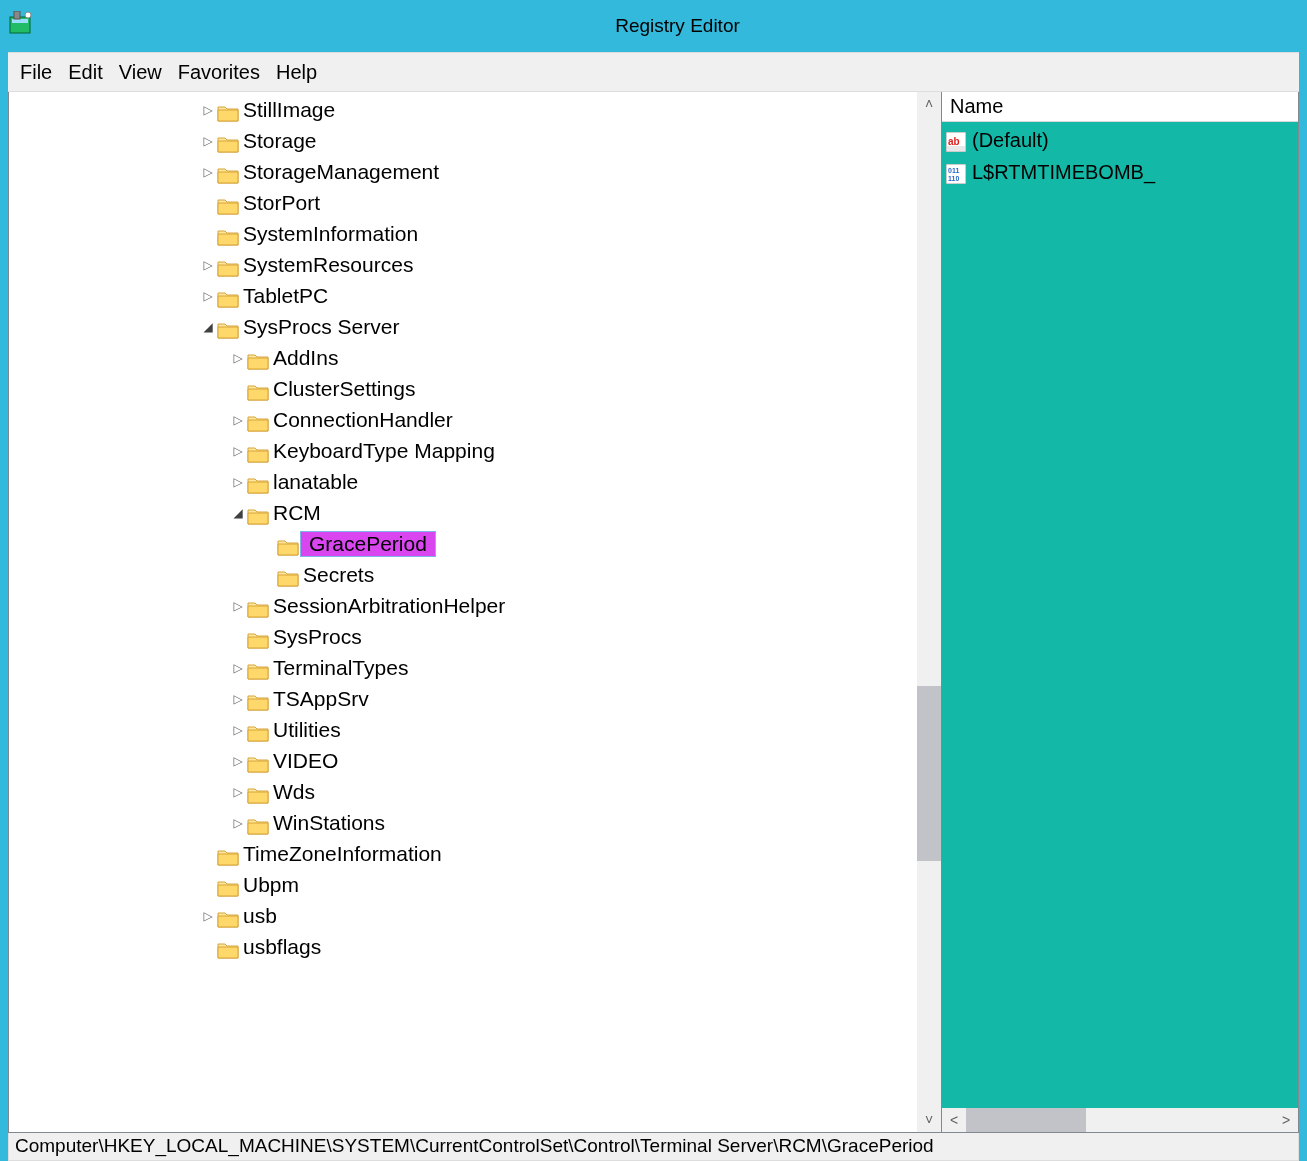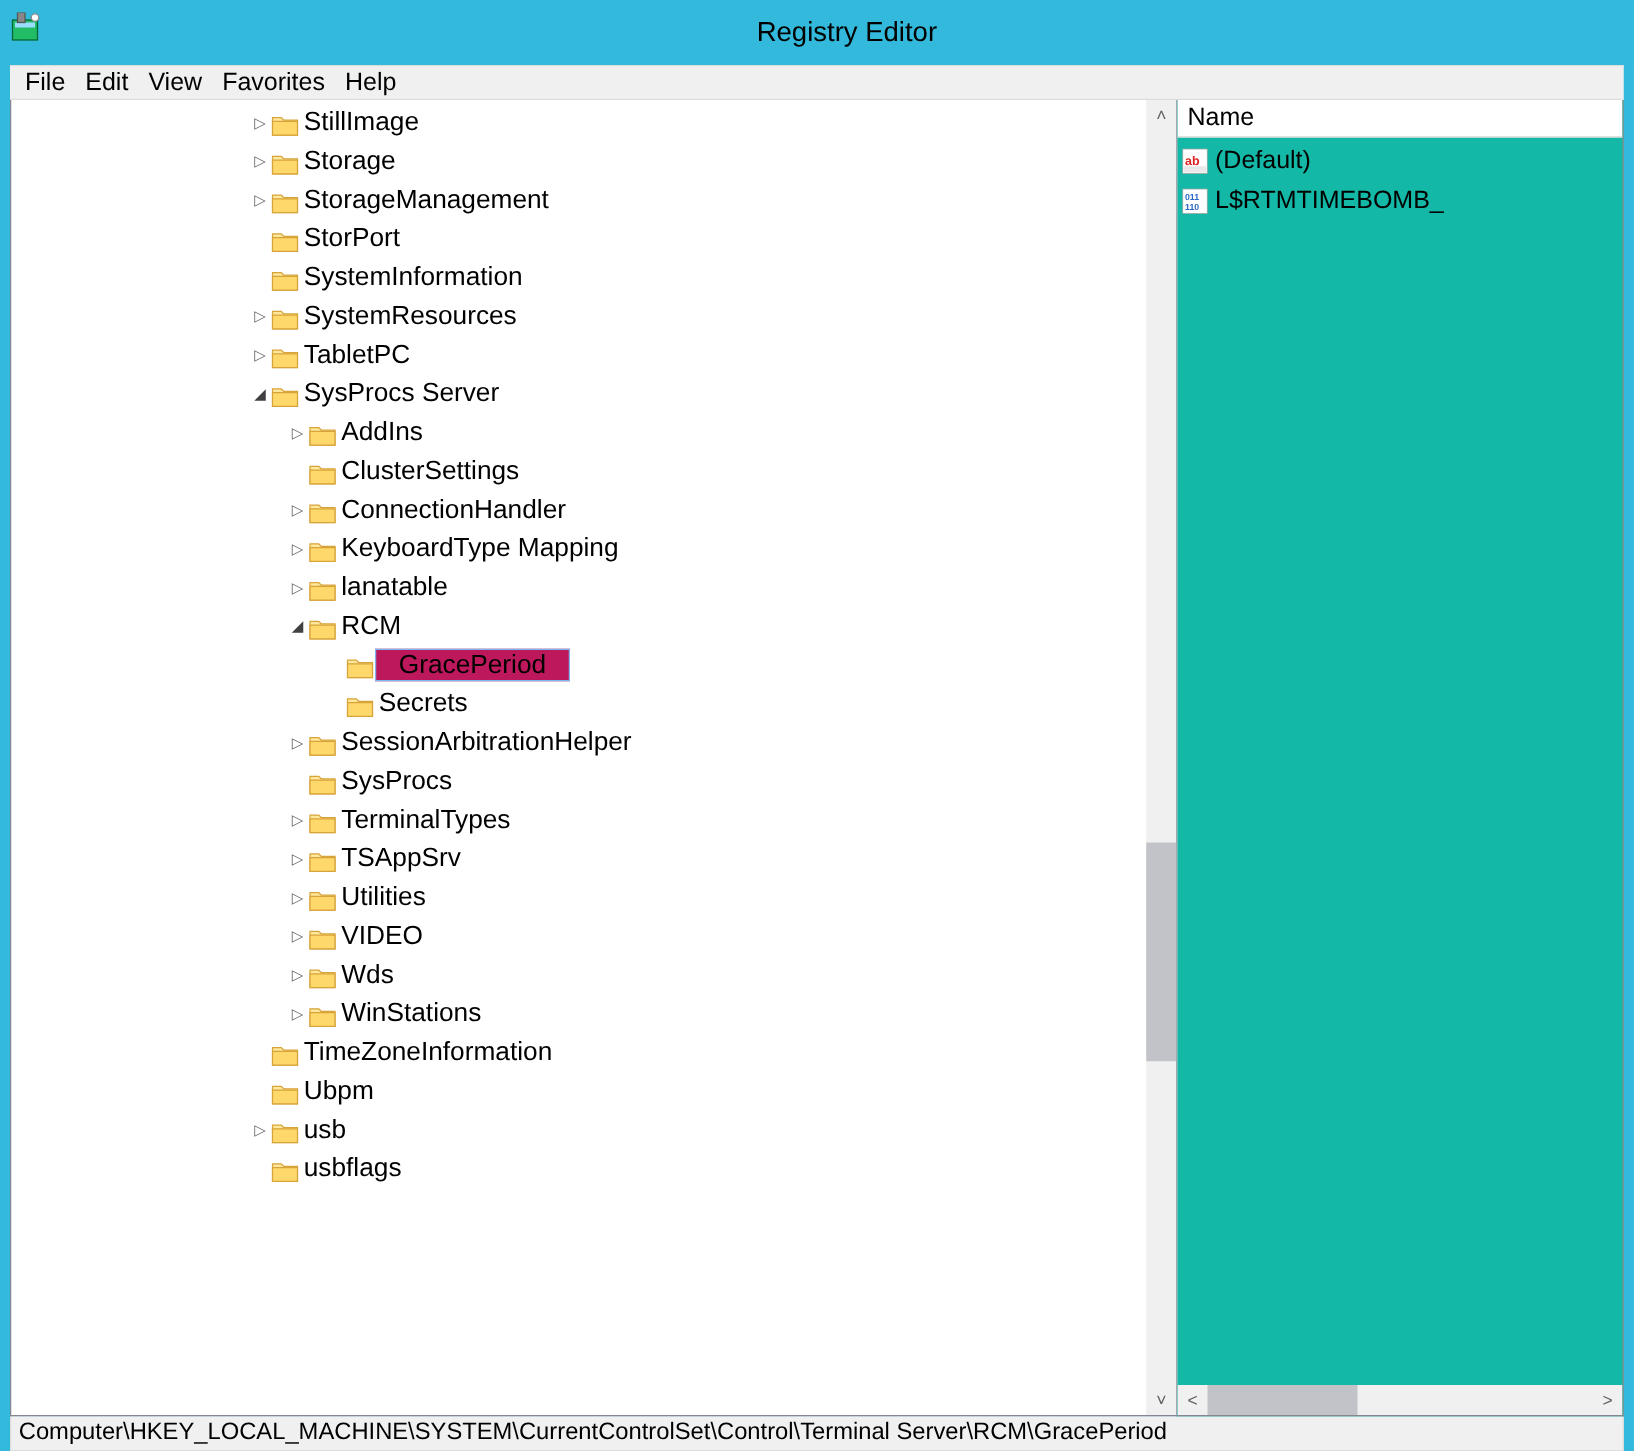--- a/index.html
+++ b/index.html
@@ -8,23 +8,23 @@
     font-family: "Segoe UI", Tahoma, sans-serif;
     font-size: 20px;
     background: #33b9db;
     overflow: hidden;
   }
   .window { width: 1307px; height: 1161px; display: flex; flex-direction: column; }
   .titlebar {
     height: 52px; background: #33b9db; display: flex; align-items: center;
   }
   .titlebar .app-icon { width: 40px; margin-left: 8px; }
-  .titlebar .title { flex: 1; text-align: center; color: #000; font-size: 22px; }
+  .titlebar .title { flex: 1; text-align: center; color: #000; font-size: 19px; }
   .menubar {
-    height: 28px; background: #f0f0f0; border-top: 1px solid #ddd; border-bottom: 1px solid #ddd;
+    height: 40px; background: #f0f0f0; border-top: 1px solid #ddd; border-bottom: 1px solid #ddd;
     display: flex; align-items: center; font-size: 20px; padding: 0 4px;
     margin: 0 8px;
   }
   .menu-item { padding: 0 8px; cursor: default; }
   .client {
     flex: 1; display: flex; background: #fff; margin: 0 8px; min-height: 0;
   }
   .tree-pane {
     width: 934px; border: 1px solid #828790; border-top: none; position: relative; overflow: hidden;
     background: #fff;
@@ -72,21 +72,21 @@
   }
   .node .exp {
     width: 14px; text-align: center; color: #6b6b6b; font-size: 12px;
     display: inline-block;
   }
   .node .folder-icon {
     width: 22px; height: 18px; display: inline-block; margin: 0 4px 0 2px;
   }
   .node .label { font-size: 21px; }
   .node.selected .label {
-    background: #be185d; border: 1px solid #7eb4ea; padding: 0 18px; margin-left: -3px;
+    background: #d946ef; border: 1px solid #7eb4ea; padding: 0 8px; margin-left: -3px;
   }
 
   svg.folder { width: 22px; height: 18px; vertical-align: middle; }
   svg.reg-sz { width: 20px; height: 20px; vertical-align: middle; }
   svg.reg-bin { width: 20px; height: 20px; vertical-align: middle; }
   svg.appicon { width: 26px; height: 26px; }
 </style>
 </head>
 <body>
 

